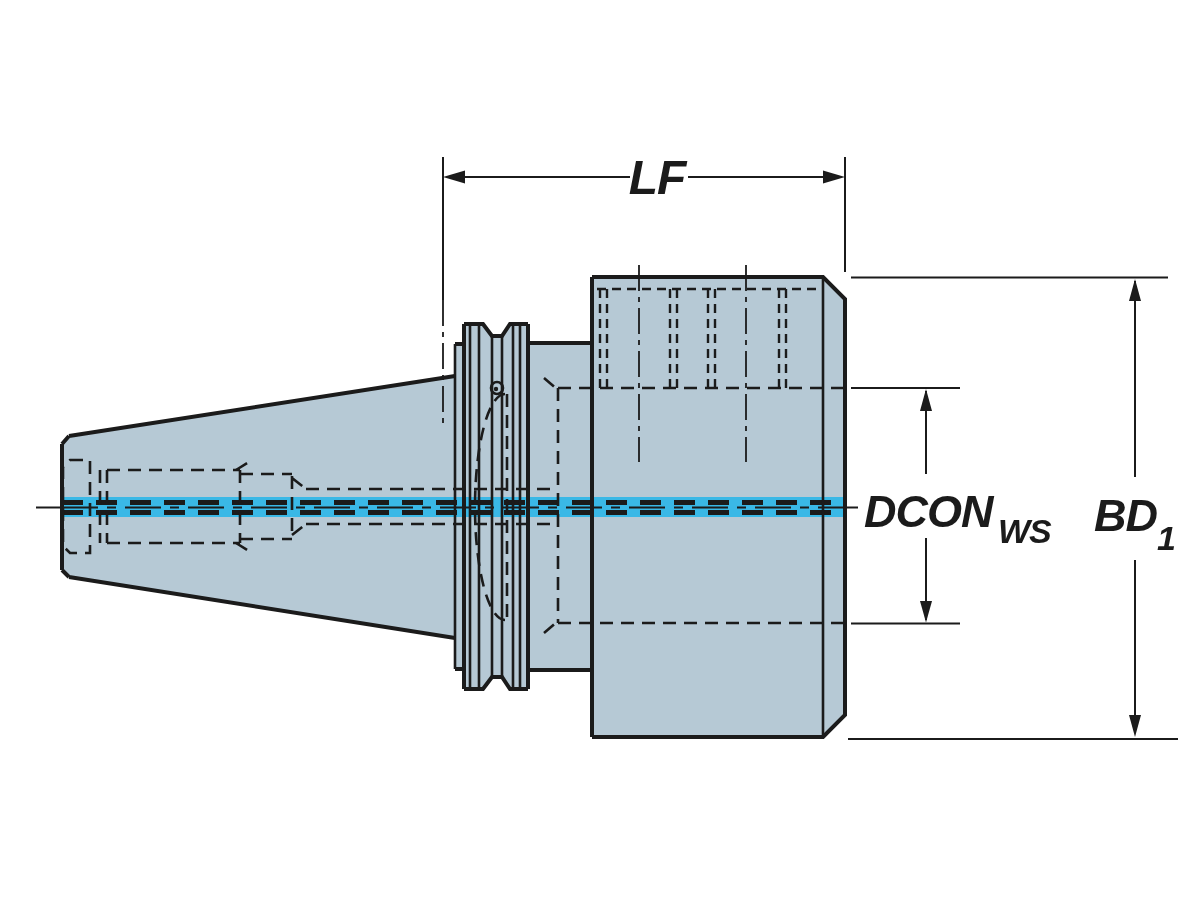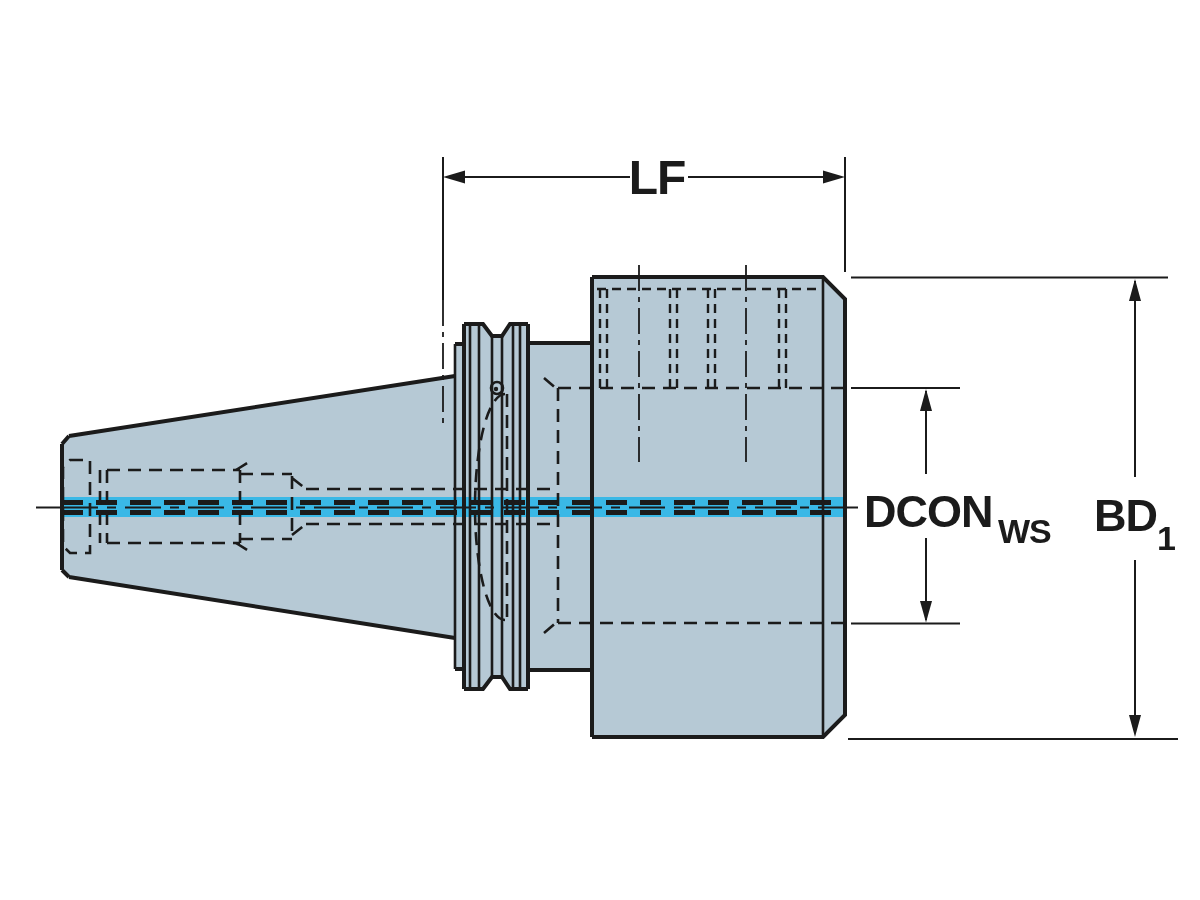--- a/index.html
+++ b/index.html
@@ -1,17 +1,17 @@
 <!DOCTYPE html>
 <html style="--body: #b6c9d5; --coolant: #3ab8e6; --line: #1b1b1b; --background: #ffffff;"><head>
 <meta charset="utf-8">
 <style>
   html,body{margin:0;padding:0;background:#fff;}
   .canvas{position:relative;width:1200px;height:759px;background:var(--background,#fff);overflow:hidden;
-          font-family:"Liberation Sans",sans-serif;}
+          font-family:"Liberation Sans",sans-serif;font-style:italic;}
   svg{display:block;}
   .fill-body{fill:var(--body,#b6c9d5);stroke:none;}
   .fill-coolant{fill:var(--coolant,#3ab8e6);stroke:none;}
   .ln{stroke:var(--line,#1b1b1b);fill:none;stroke-linecap:butt;}
   .s-thick{stroke-width:4;}
   .s-med{stroke-width:2.6;}
   .s-thin{stroke-width:2;}
   .s-dash{stroke-width:2.6;stroke-dasharray:13 8;}
   .s-dash-sm{stroke-width:2.4;stroke-dasharray:9 6;}
   .s-dashdot{stroke-width:1.8;stroke-dasharray:26 6 5 6;}

